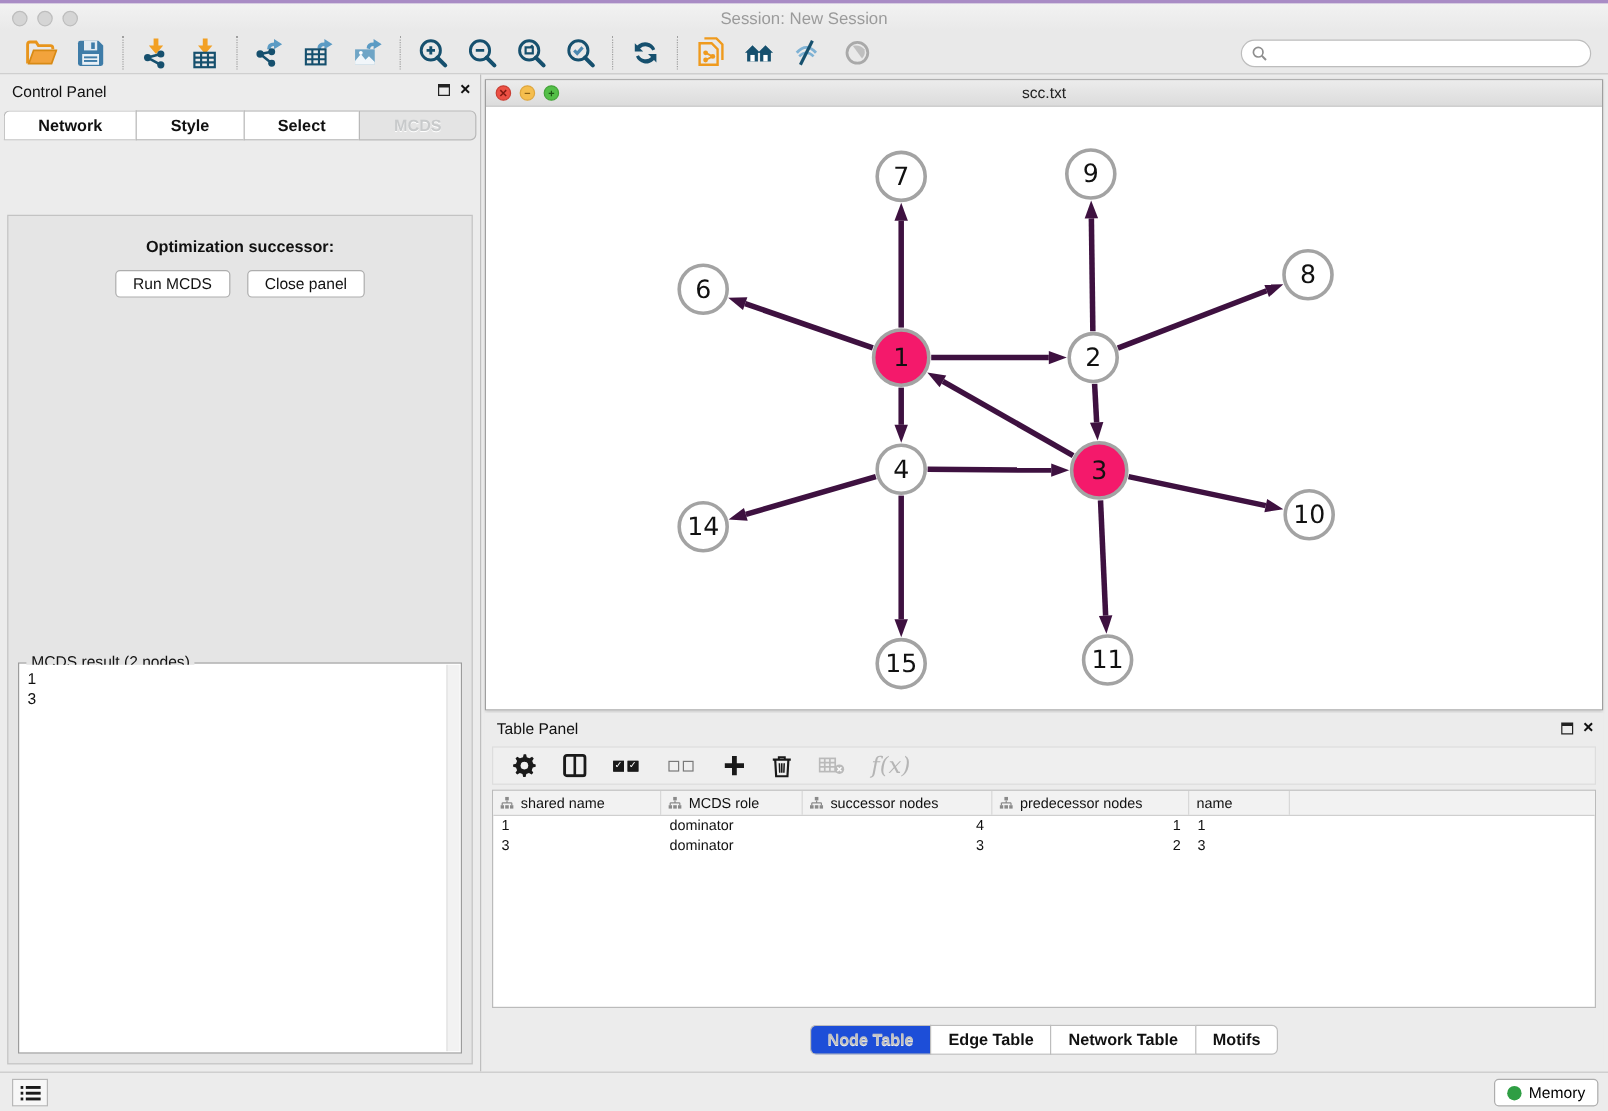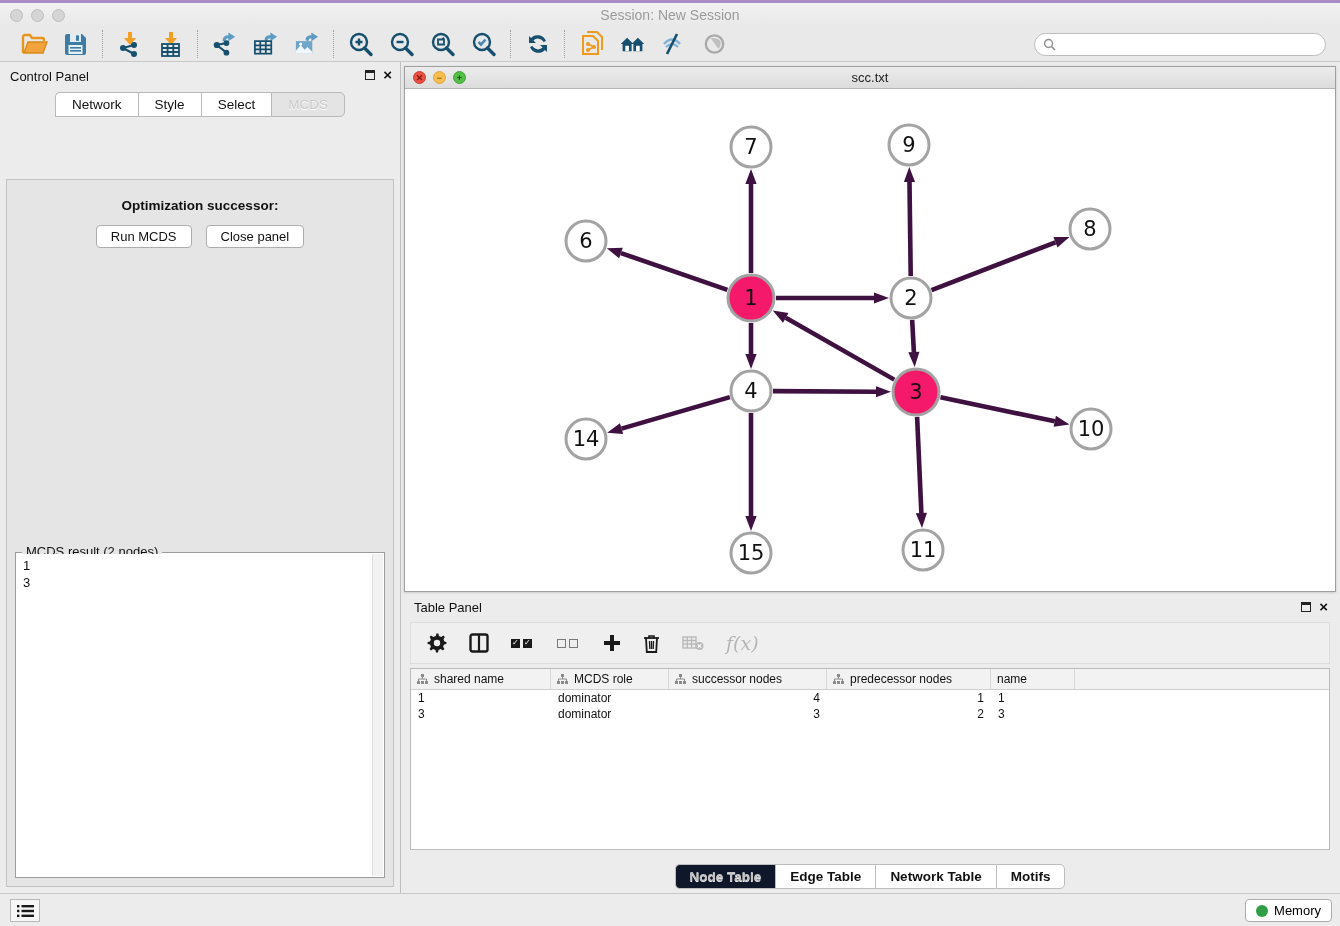--- a/index.html
+++ b/index.html
@@ -22,21 +22,21 @@
   .searchbox { margin-left:auto; margin-right:6px; width:292px; height:23px; background:#FFF; border:1px solid #BDBDBD; border-radius:12px; display:flex; align-items:center; padding:0 8px; }
   .searchbox input { border:none; outline:none; flex:1; font-size:12px; background:transparent; font-family:"Liberation Sans",sans-serif; }
 
   
   .control-panel { position:absolute; top:62px; left:0; width:401px; height:831px; background:#ECECEC; border-right:1px solid #BFBFBF; }
   .cp-header { position:relative; height:30px; line-height:30px; padding-left:10px; font-size:13px; color:#111; }
   .panel-winbtns { position:absolute; right:8px; top:8px; display:flex; gap:8px; align-items:center; }
   .float-ic { width:10px; height:10px; border:1.5px solid #222; border-top-width:3px; display:inline-block; }
   .close-ic { font-size:15px; font-weight:bold; color:#111; line-height:10px; cursor:pointer; }
   .cp-tabs { position:relative; display:flex; justify-content:center; z-index:2; }
-  .cp-tab { font-size:13.5px; font-weight:normal; padding:4px 16px; background:#FFF; border:1px solid #B9B9B9; border-right:none; color:#111; cursor:pointer; }
+  .cp-tab { font-size:13.5px; font-weight:bold; padding:4px 28px; background:#FFF; border:1px solid #B9B9B9; border-right:none; color:#111; cursor:pointer; }
   .cp-tab:first-child { border-radius:5px 0 0 0; }
   .cp-tab:last-child { border-right:1px solid #B9B9B9; border-radius:0 5px 5px 0; }
   .cp-tab.active { background:#E4E4E4; color:#C8CACB; text-shadow:0 1px 0 #FFF; }
   .cp-body { position:absolute; top:117px; left:6px; right:6px; bottom:6px; background:#E5E5E5; border:1px solid #C3C3C3; }
   .opt-label { text-align:center; margin-top:18px; font-size:13.5px; font-weight:bold; color:#111; }
   .criterion { margin:10px auto 0 auto; width:310px; height:24px; background:#FFF; border:1px solid #ADADAD; border-radius:5px; display:flex; align-items:center; padding:0 8px; font-size:13px; cursor:pointer; }
   .criterion .stepper { margin-left:auto; display:flex; flex-direction:column; gap:2px; }
   .criterion .stepper i { width:0; height:0; border-left:4px solid transparent; border-right:4px solid transparent; display:block; }
   .criterion .stepper i.up { border-bottom:5px solid #555; }
   .criterion .stepper i.dn { border-top:5px solid #555; }
@@ -52,35 +52,35 @@
   .nw-titlebar { position:relative; height:22px; background:linear-gradient(#ECECEC,#DCDCDC); border-bottom:1px solid #B5B5B5; }
   .nw-traffic { position:absolute; left:8px; top:4px; display:flex; gap:7px; }
   .nw-tl { width:13px; height:13px; border-radius:50%; font-size:9px; font-weight:bold; text-align:center; line-height:13px; cursor:pointer; }
   .nw-title { position:absolute; width:100%; text-align:center; font-size:13px; color:#222; line-height:22px; }
   .nw-canvas { position:absolute; top:22px; left:0; right:0; bottom:0; background:#FFF; }
   .nw-canvas svg { display:block; }
 
   
   .table-panel { position:absolute; left:404px; top:594px; width:932px; height:294px; background:#ECECEC; }
   .tp-header { position:relative; height:28px; line-height:28px; padding-left:10px; font-size:13px; color:#111; }
-  .tp-toolbar { margin:0 6px; height:42px; background:#EFEFEF; border:1px solid #DDD; display:flex; align-items:center; gap:22px; padding:0 16px; }
+  .tp-toolbar { margin:0 6px; height:32px; background:#EFEFEF; border:1px solid #DDD; display:flex; align-items:center; gap:22px; padding:0 16px; }
   .tp-ic { display:flex; align-items:center; justify-content:center; cursor:pointer; }
   .fx { font-family:"DejaVu Serif", serif; font-style:italic; font-size:19px; color:#B5B5B5; }
   .tp-table { margin:4px 6px 0 6px; height:182px; background:#FFF; border:1px solid #BBB; overflow:hidden; position:relative; }
   .tbl-headrow { display:flex; height:21px; background:#F2F2F2; border-bottom:1px solid #CFCFCF; }
   .tbl-hcell { display:flex; align-items:center; gap:6px; font-size:12px; color:#111; border-right:1px solid #D8D8D8; padding:0 6px; }
   .tbl-hcell .hlabel { flex:1; text-align:left; }
   .tbl-row { display:flex; height:16px; }
   .tbl-cell { font-size:12px; color:#111; padding:0 7px; line-height:16px; }
   .tp-graybar { margin:0 6px; height:10px; }
   .tp-tabs { display:flex; justify-content:center; margin-top:4px; }
   .tp-tab { font-size:13.5px; font-weight:bold; padding:4px 14px; background:#FFF; border:1px solid #BDBDBD; border-right:none; color:#111; cursor:pointer; }
   .tp-tab:first-child { border-radius:5px 0 0 5px; }
   .tp-tab:last-child { border-right:1px solid #BDBDBD; border-radius:0 5px 5px 0; }
-  .tp-tab.active { background:#0f172a; color:#C2C2C2; text-shadow:0 1px 0 #EEE; }
+  .tp-tab.active { background:#1d4ed8; color:#C2C2C2; text-shadow:0 1px 0 #EEE; }
 
   
   .statusbar { position:absolute; left:0; bottom:0; width:100%; height:33px; background:#ECECEC; border-top:1px solid #C8C8C8; }
   .list-btn { position:absolute; left:10px; top:5px; width:30px; height:23px; background:#F7F7F7; border:1px solid #B8B8B8; display:flex; align-items:center; justify-content:center; cursor:pointer; }
   .memory-btn { position:absolute; right:8px; top:5px; height:23px; background:#FFF; border:1px solid #ADADAD; border-radius:4px; display:flex; align-items:center; gap:6px; padding:0 10px; font-size:13px; cursor:pointer; }
   .mem-dot { width:12px; height:12px; border-radius:50%; }
 
   .chk { width:9px; height:9px; border:1.5px solid #1A1A1A; display:inline-block; margin-right:3px; position:relative; }
   .chk.filled { background:#1A1A1A; }
   .chk.filled::after { content:"✓"; color:#FFF; font-size:8px; position:absolute; top:-2px; left:0px; }

